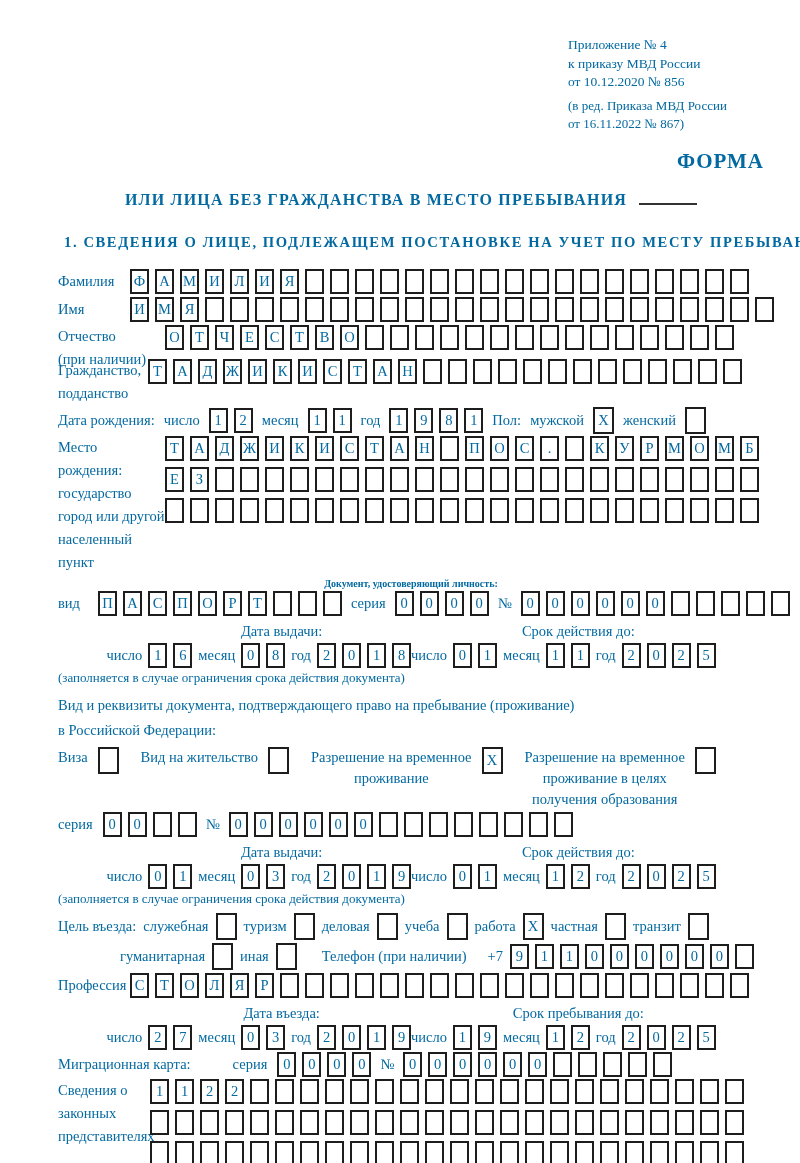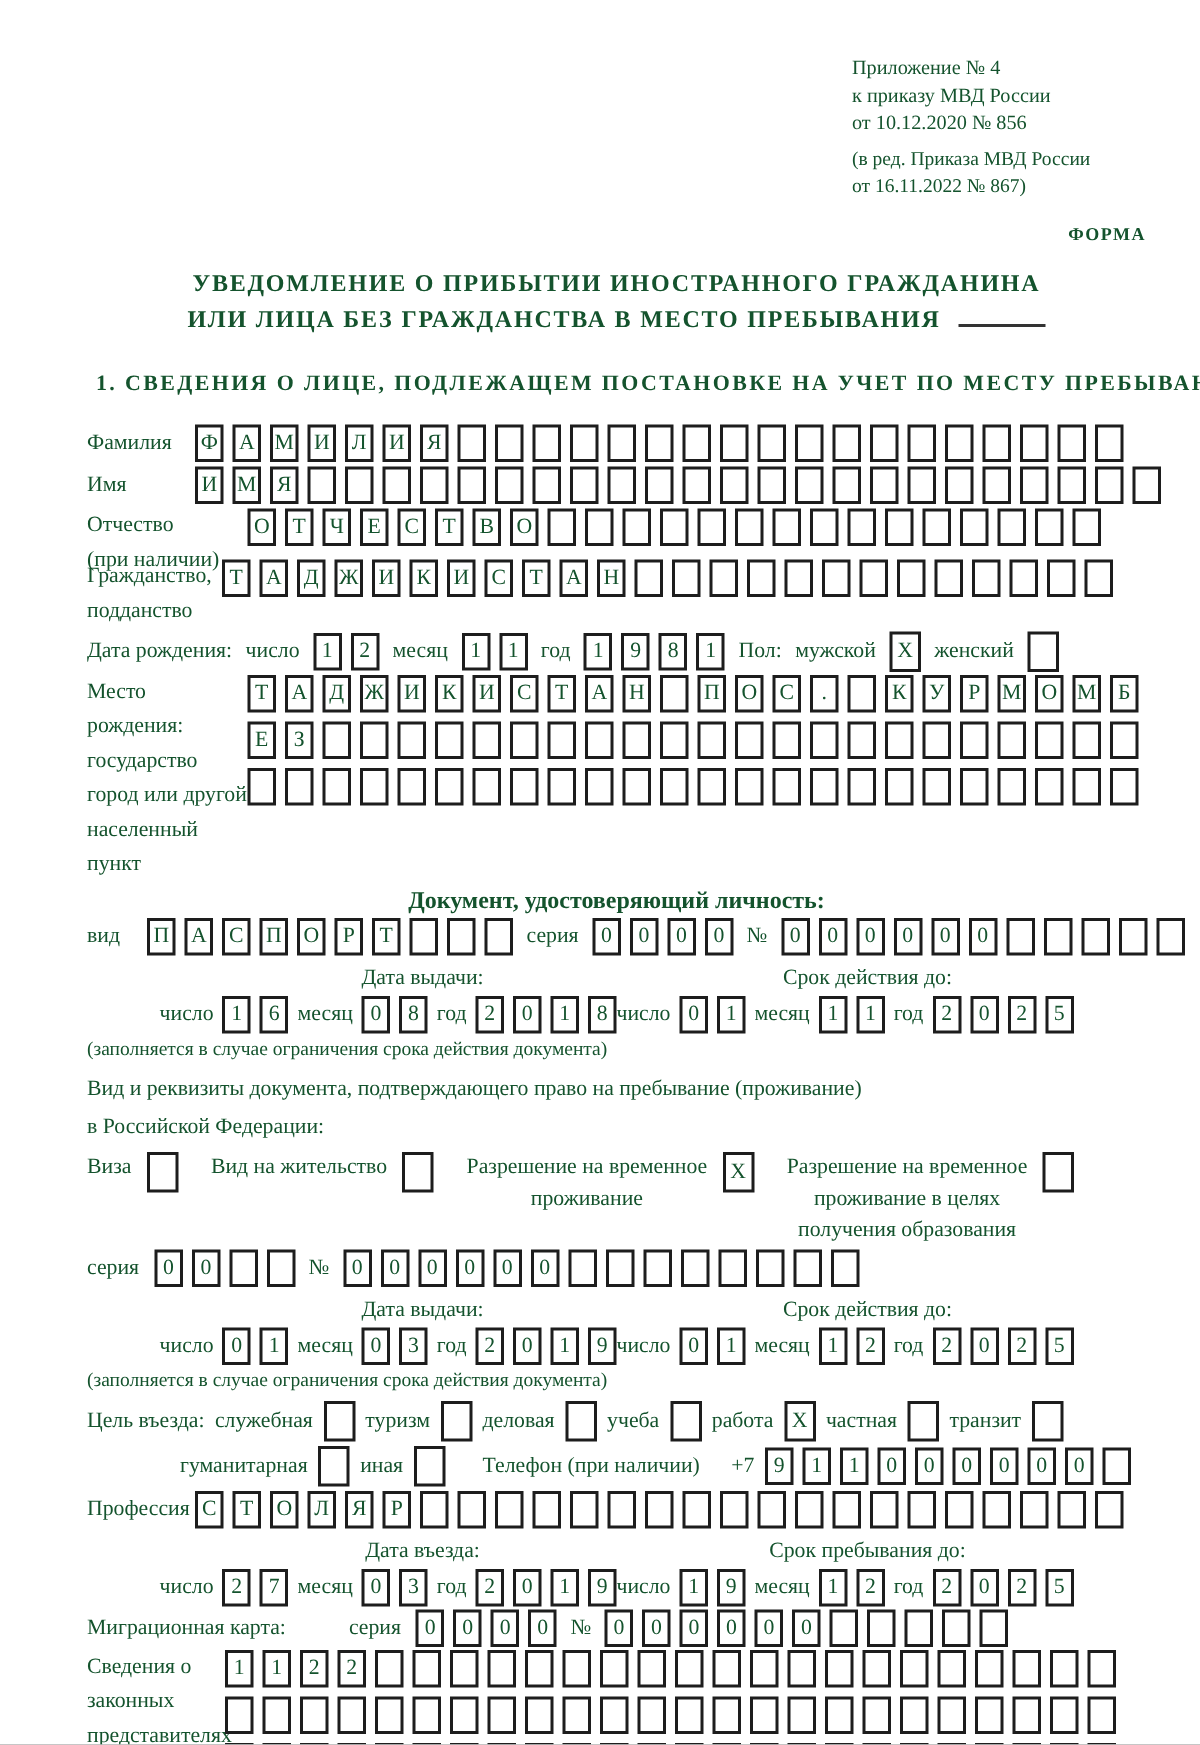--- a/index.html
+++ b/index.html
@@ -1,24 +1,24 @@
 <!DOCTYPE html>
 <html><head>
 <meta charset="utf-8">
 <style>
   * { margin:0; padding:0; box-sizing:border-box; }
   html,body { background:#9a9a9a; }
   .page {
-    width:800px; height:1163px; background:#ffffff; color:#14532d;
+    width:800px; height:1163px; background:#ffffff; color:#0369a1;
     font-family:"Liberation Serif", serif;
     padding:36px 36px 0 58px; margin:0 auto; position:relative; overflow:hidden;
   }
   .annex { width:196px; margin-left:auto; font-size:13.5px; line-height:1.38; }
   .annex .sub { margin-top:5px; font-size:13px; }
-  .forma { text-align:right; font-weight:bold; font-size:12px; margin-top:16px; letter-spacing:1px; }
+  .forma { text-align:right; font-weight:bold; font-size:21px; margin-top:16px; letter-spacing:1px; }
   .title { text-align:center; font-weight:bold; font-size:16px; line-height:1.5; margin-top:14px; letter-spacing:1.2px; }
   .blank-line { display:inline-block; width:58px; border-bottom:2px solid #333; height:14px; margin-left:12px; }
   .sec-heading { font-weight:bold; font-size:14.6px; margin-top:22px; margin-left:6px; letter-spacing:1.6px; white-space:nowrap; }
 
   .frow { display:flex; align-items:flex-start; margin-top:3px; }
   .rowgap { gap:9px; align-items:center; }
   .gap7 { gap:7px; align-items:center; }
   .lbl { font-size:14.5px; line-height:25px; flex:none; }
   .lbl2 { font-size:14.5px; line-height:23px; flex:none; }
   .w72 { width:72px; } .w90 { width:90px; } .w107 { width:107px; } .w40 { width:40px; } .w92 { width:92px; }
@@ -28,21 +28,21 @@
 
   .cellgroup { display:flex; gap:6px; flex:none; }
   .cell {
     width:19px; height:25px; border:2px solid #1d1d1d; background:#fff;
     display:flex; align-items:center; justify-content:center;
     font-size:14.5px; flex:none;
   }
   .cb .cell { width:21px; height:27px; }
   .cellrows { display:flex; flex-direction:column; gap:6px; }
 
-  .doc-heading { text-align:center; font-weight:bold; font-size:16px; margin-top:4px; }
+  .doc-heading { text-align:center; font-weight:bold; font-size:10px; margin-top:4px; }
   .dates { display:flex; justify-content:center; margin-top:7px; }
   .dgroup .dtitle { text-align:center; font-size:14.5px; margin-bottom:3px; padding-left:46px; }
   .dgroup.dright .dtitle { padding-left:30px; }
   .dfields { display:flex; align-items:center; gap:6px; }
   .note-right { text-align:left; font-size:13px; margin-top:2px; }
   .plain-line { font-size:14.5px; line-height:25px; margin-top:7px; }
   .permit-row { display:flex; gap:22px; align-items:flex-start; margin-top:4px; }
   .pitem { display:flex; gap:10px; align-items:flex-start; }
   .plabel { text-align:center; font-size:14.5px; line-height:21px; }
 </style>
@@ -57,21 +57,20 @@
     <div>от 10.12.2020 № 856</div>
     <div class="sub">
       <div>(в ред. Приказа МВД России</div>
       <div>от 16.11.2022 № 867)</div>
     </div>
   </div>
 
   <div class="forma">ФОРМА</div>
 
   <div class="title">
-    <div>УВЕДОМЛЕНИЕ О ПРИБЫТИИ ИНОСТРАННОГО ГРАЖДАНИНА</div>
     <div><span>ИЛИ ЛИЦА БЕЗ ГРАЖДАНСТВА В МЕСТО ПРЕБЫВАНИЯ</span><span class="blank-line"></span></div>
   </div>
 
   <div class="sec-heading">1. СВЕДЕНИЯ О ЛИЦЕ, ПОДЛЕЖАЩЕМ ПОСТАНОВКЕ НА УЧЕТ ПО МЕСТУ ПРЕБЫВАНИЯ</div>
 
   <div class="frow" style="margin-top:18px;">
     <span class="lbl w72">Фамилия</span>
     <span class="cellgroup">
         <span class="cell">Ф</span>
         <span class="cell">А</span>

